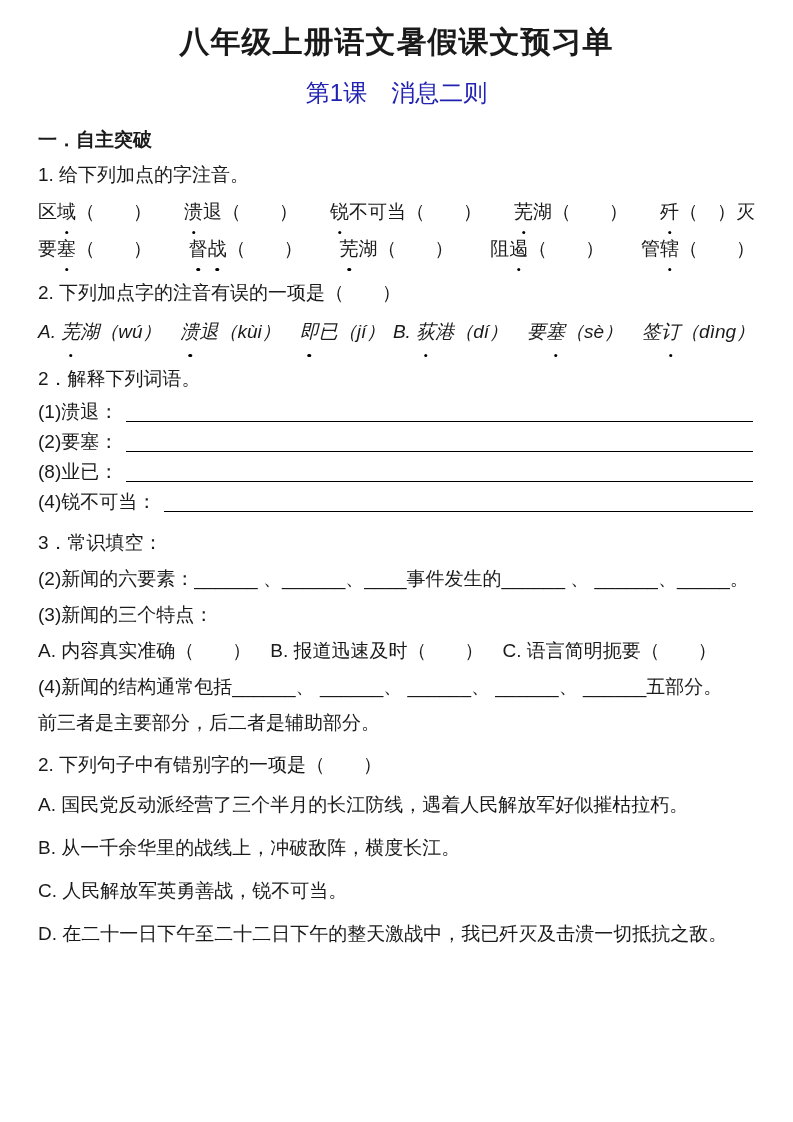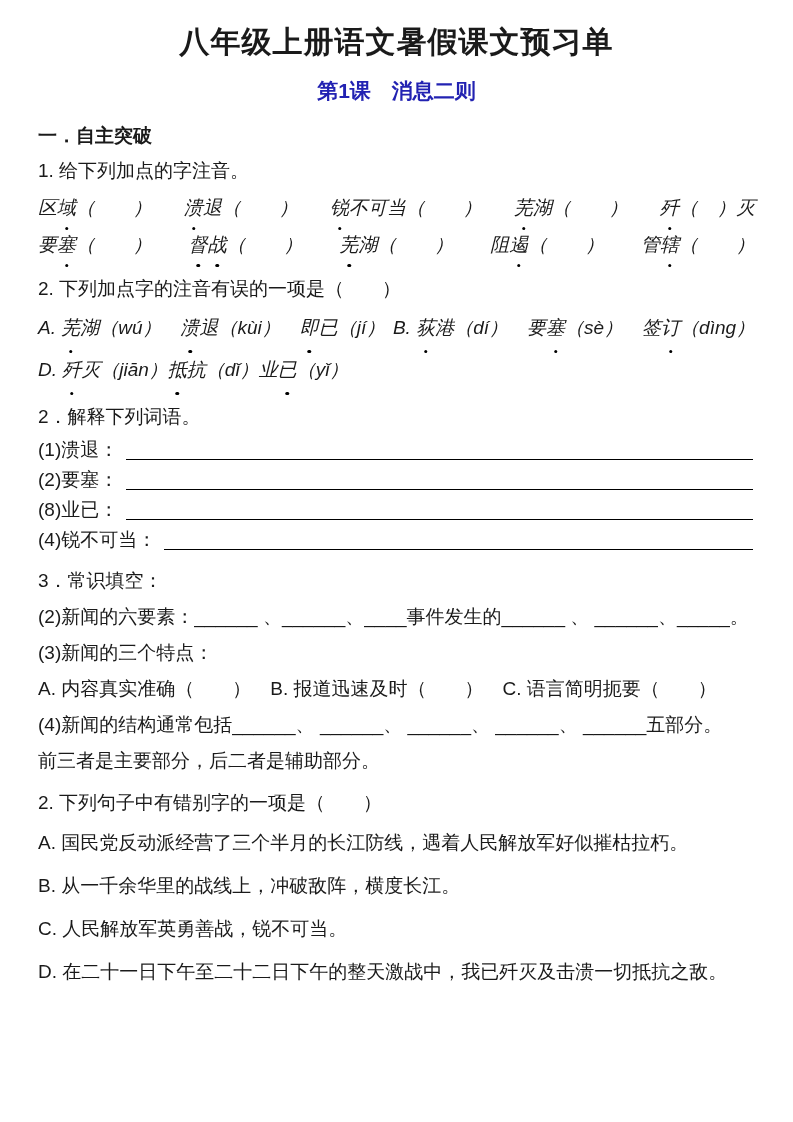--- a/index.html
+++ b/index.html
@@ -13,38 +13,37 @@
 
   .doc-title {
     text-align:center;
     font-size:30px;
     font-weight:bold;
     letter-spacing:1px;
     margin-bottom:14px;
   }
   .lesson-title {
     text-align:center;
-    font-size:21px;
-    font-weight:bold;
+    font-size:24px;
+    font-weight:normal;
     margin-bottom:14px;
   }
   .sec-heading {
     font-weight:bold;
     font-size:19px;
     line-height:34px;
   }
   .line { line-height:36px; }
   .para { line-height:36px; text-align:justify; }
 
   .pinyin-row {
     display:flex;
     justify-content:space-between;
     line-height:37px;
     white-space:nowrap;
-    font-style:italic;
   }
 
   .opt-grid {
     display:grid;
     grid-template-columns:49.5% auto;
     line-height:42px;
     white-space:nowrap;
     font-style:italic;
   }
 
@@ -105,21 +104,20 @@
     <span><span class="dot">芜</span>湖（　　）</span>
     <span>阻<span class="dot">遏</span>（　　）</span>
     <span>管<span class="dot">辖</span>（　　）</span>
   </div>
 
   <p class="line sp-top">2. 下列加点字的注音有误的一项是（　　）</p>
 
   <div class="opt-grid">
     <span>A. <span class="dot">芜</span>湖（wú）　<span class="dot">溃</span>退（kùi）　<span class="dot">即</span>已（jí）</span>
     <span>B. <span class="dot">荻</span>港（dí）　要<span class="dot">塞</span>（sè）　签<span class="dot">订</span>（dìng）</span>
-    <span>D. <span class="dot">歼</span>灭（jiān）<span class="dot">抵</span>抗（dǐ）业<span class="dot">已</span>（yǐ）</span>
   </div>
 
   <p class="line sp-top">2．解释下列词语。</p>
 
   <div class="def-row">
     <span>(1)溃退：</span>
     <span class="fill-line"></span>
   </div>
   <div class="def-row">
     <span>(2)要塞：</span>

